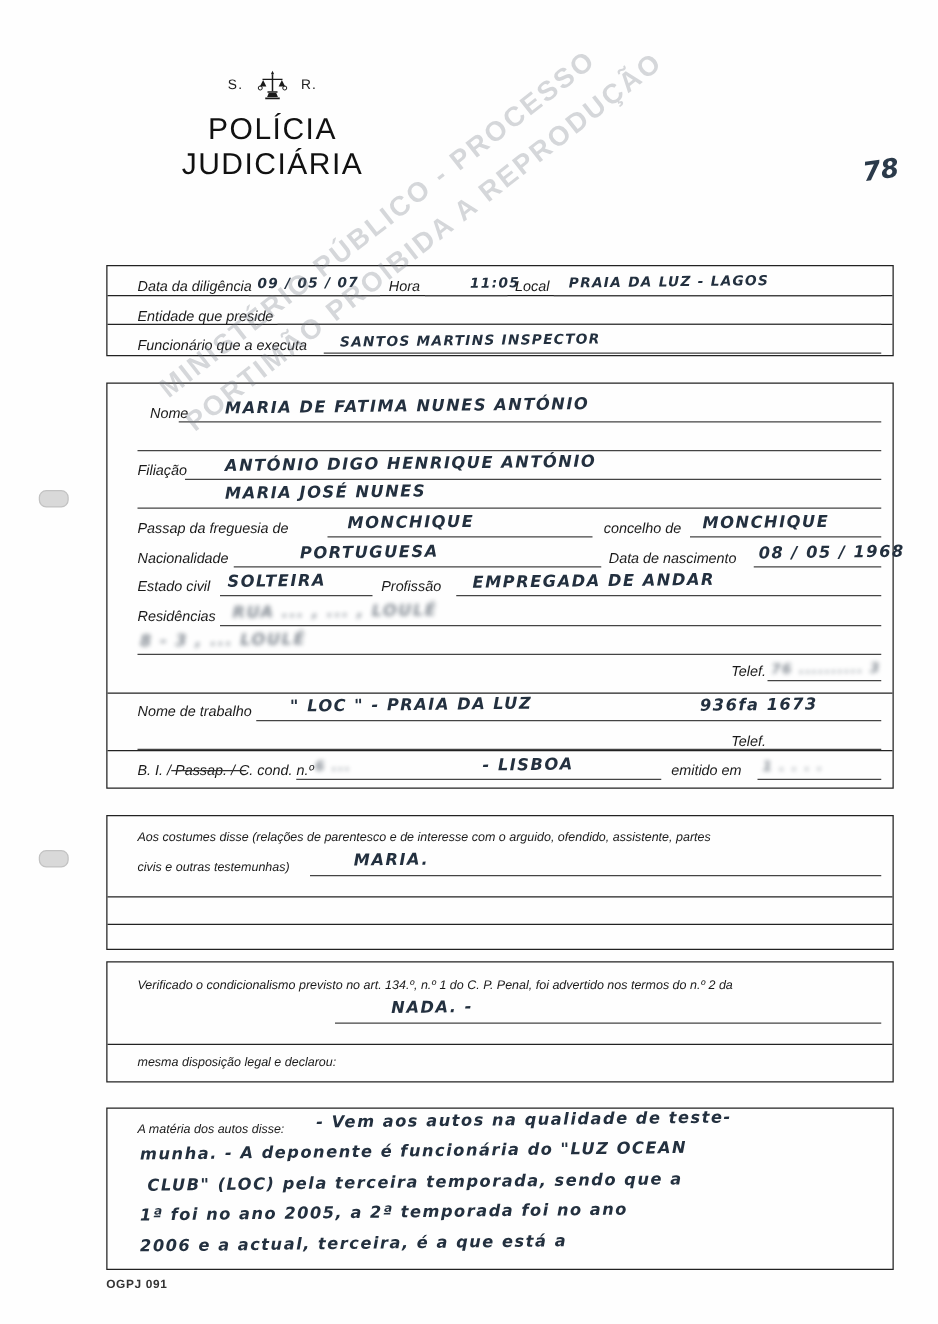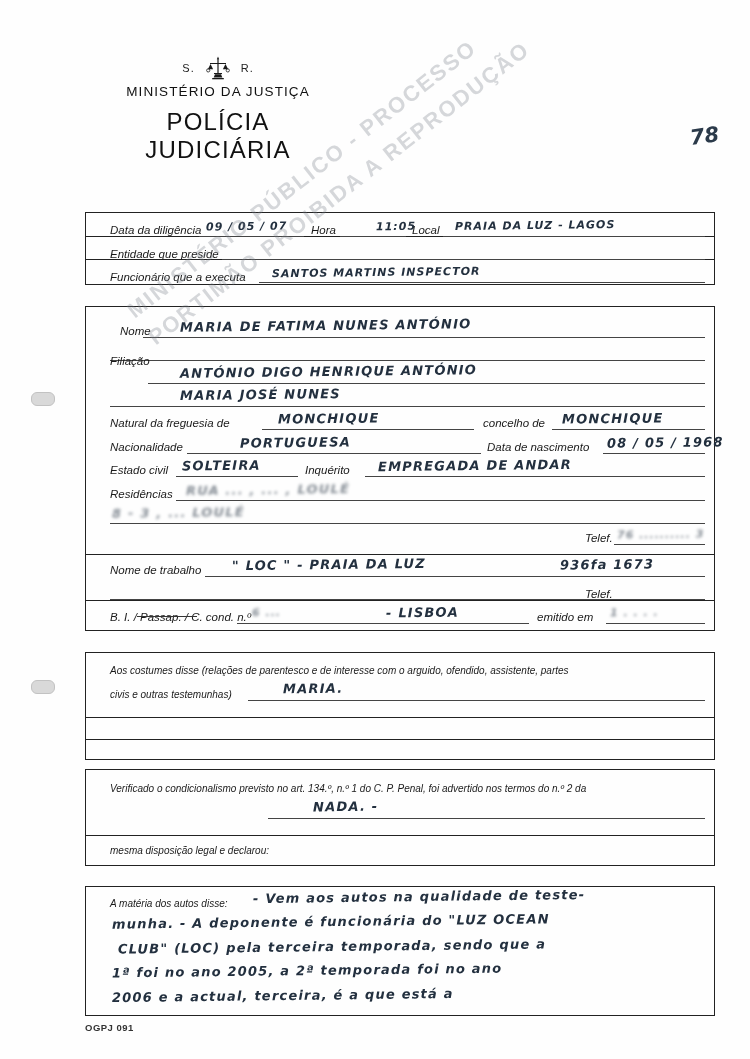--- a/index.html
+++ b/index.html
@@ -222,21 +222,20 @@
             <circle cx="3.2" cy="15.4" r="1.6" fill="none" stroke="#1a1a1a" stroke-width="0.8"></circle>
             <circle cx="22.8" cy="15.4" r="1.6" fill="none" stroke="#1a1a1a" stroke-width="0.8"></circle>
             <path d="M9 18 h8 v1.1 h-8 z"></path>
             <path d="M10 19.3 h6 l1.3 3.2 h-8.6 z"></path>
             <path d="M7.2 23 h11.6 v1.3 h-11.6 z"></path>
           </g>
         </svg>
       </span>
       <span class="crest-letter">R.</span>
     </div>
-    <div class="ministerio">MINISTÉRIO DA JUSTIÇA</div>
     <div class="pj">POLÍCIA JUDICIÁRIA</div>
   </div>
 
   <div class="page-num">78</div>
 
 
   <div class="box" style="left:85px; top:212px; width:630px; height:73px;">
     <div class="row-line" style="top:23px;"></div>
     <div class="row-line" style="top:46px;"></div>
   </div>
@@ -260,44 +259,44 @@
   <div class="box" style="left:85px; top:306px; width:630px; height:325px;">
     <div class="row-line" style="top:247px;"></div>
     <div class="row-line" style="top:293px;"></div>
   </div>
 
   <div class="fld" style="left:120px; top:325px;">Nome</div>
   <div class="rule" style="left:143px; top:337px; width:562px;"></div>
   <div class="hwpos hw md" style="left:180px; top:318px;">MARIA DE FATIMA NUNES ANTÓNIO</div>
   <div class="rule" style="left:110px; top:360px; width:595px;"></div>
 
-  <div class="fld" style="left:110px; top:355px;font-style:italic;">Filiação</div>
+  <div class="fld" style="left:110px; top:371px;font-style:italic;">Filiação</div>
   <div class="rule" style="left:148px; top:383px; width:557px;"></div>
   <div class="hwpos hw md" style="left:180px; top:364px;">ANTÓNIO DIGO HENRIQUE ANTÓNIO</div>
   <div class="rule" style="left:110px; top:406px; width:595px;"></div>
   <div class="hwpos hw md" style="left:180px; top:387px;">MARIA JOSÉ NUNES</div>
 
-  <div class="fld" style="left:110px; top:417px;">Natural da freguesia de</div>
+  <div class="fld" style="left:110px; top:417px;">Passap da freguesia de</div>
   <div class="rule" style="left:262px; top:429px; width:212px;"></div>
   <div class="hwpos hw md" style="left:278px; top:411px;">MONCHIQUE</div>
   <div class="fld" style="left:483px; top:417px;">concelho de</div>
   <div class="rule" style="left:552px; top:429px; width:153px;"></div>
   <div class="hwpos hw md" style="left:562px; top:411px;">MONCHIQUE</div>
 
   <div class="fld" style="left:110px; top:441px;">Nacionalidade</div>
   <div class="rule" style="left:187px; top:453px; width:294px;"></div>
   <div class="hwpos hw md" style="left:240px; top:435px;">PORTUGUESA</div>
   <div class="fld" style="left:487px; top:441px;">Data de nascimento</div>
   <div class="rule" style="left:603px; top:453px; width:102px;"></div>
   <div class="hwpos hw md" style="left:607px; top:435px;">08 / 05 / 1968</div>
 
   <div class="fld" style="left:110px; top:464px;">Estado civil</div>
   <div class="rule" style="left:176px; top:476px; width:122px;"></div>
   <div class="hwpos hw md" style="left:182px; top:458px;">SOLTEIRA</div>
-  <div class="fld" style="left:305px; top:464px;">Inquérito</div>
+  <div class="fld" style="left:305px; top:464px;">Profissão</div>
   <div class="rule" style="left:365px; top:476px; width:340px;"></div>
   <div class="hwpos hw md" style="left:378px; top:458px;">EMPREGADA DE ANDAR</div>
 
   <div class="fld" style="left:110px; top:488px;">Residências</div>
   <div class="rule" style="left:176px; top:500px; width:529px;"></div>
   <div class="hwpos hw md blur" style="left:186px; top:482px;">RUA ... , ... , LOULÉ</div>
   <div class="rule" style="left:110px; top:523px; width:595px;"></div>
   <div class="hwpos hw md blur" style="left:112px; top:505px;">8 - 3 , ... LOULÉ</div>
 
   <div class="fld" style="left:585px; top:532px;">Telef.</div>

